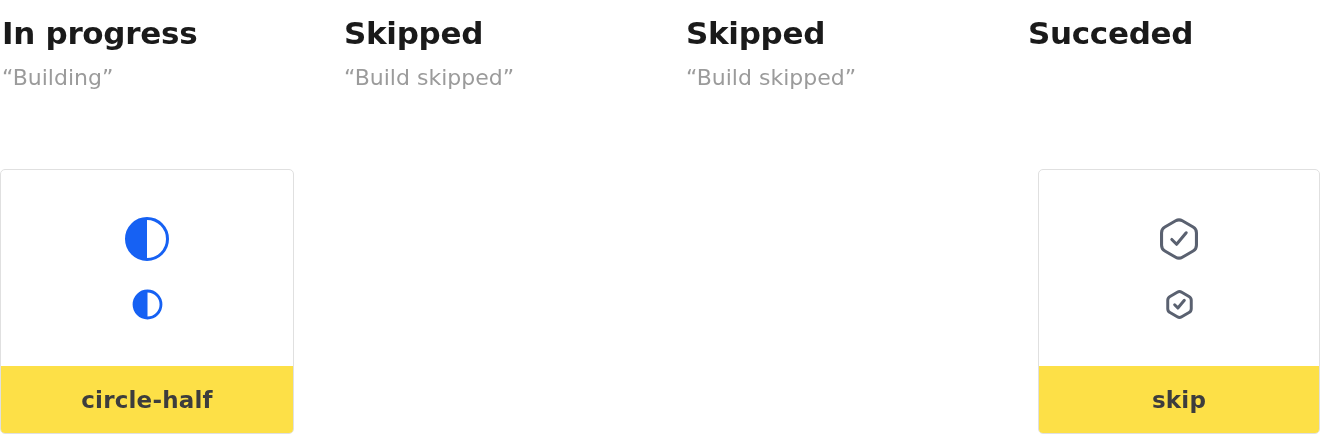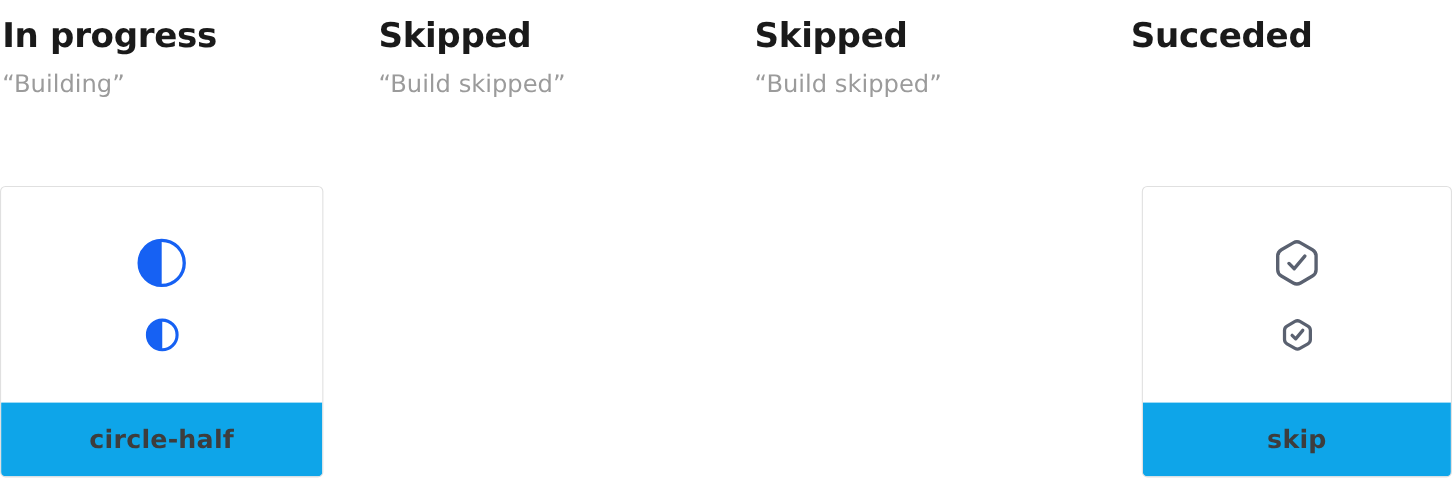--- a/index.html
+++ b/index.html
@@ -54,21 +54,21 @@
   .card-body {
     flex: 1 1 auto;
     display: flex;
     flex-direction: column;
     align-items: center;
     justify-content: center;
     gap: 27px;
   }
   .card-footer {
     flex: 0 0 67px;
-    background: #0ea5e9;
+    background: #fde047;
     display: flex;
     align-items: center;
     justify-content: center;
     font-size: 23px;
     font-weight: 700;
     color: #3d3d3d;
     letter-spacing: 0.2px;
   }
   .icon { display: flex; align-items: center; justify-content: center; }
   .icon svg { display: block; }

